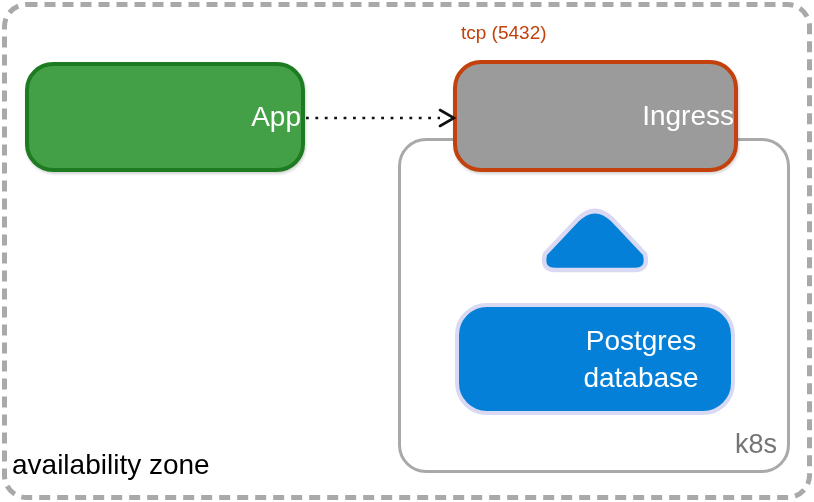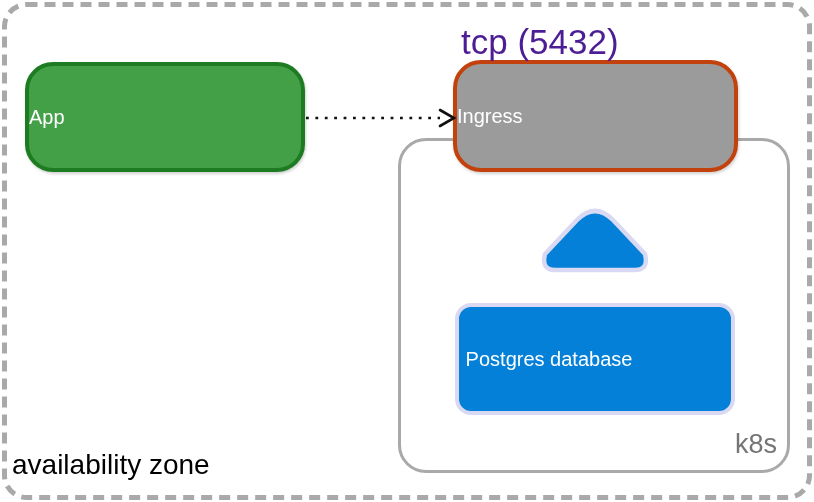--- a/index.html
+++ b/index.html
@@ -48,23 +48,23 @@
     right: 10px;
     bottom: 10px;
     font-size: 27px;
     color: #757575;
   }
 
   .node {
     position: absolute;
     display: flex;
     align-items: center;
-    justify-content: flex-start;
+    justify-content: flex-end;
     color: #ffffff;
-    font-size: 20px;
+    font-size: 28px;
     z-index: 2;
   }
 
   .app-box {
     left: 25px;
     top: 62px;
     width: 280px;
     height: 110px;
     background: #43a047;
     border: 4px solid #1d7c22;
@@ -80,22 +80,22 @@
     background: #9b9b9b;
     border: 4px solid #c2410c;
     border-radius: 28px;
     box-shadow: 1px 2px 3px rgba(0,0,0,0.18);
   }
 
   .tcp-label {
     position: absolute;
     left: 461px;
     top: 22px;
-    font-size: 35px;
-    color: #4c1d95;
+    font-size: 19px;
+    color: #c2410c;
     z-index: 3;
     white-space: nowrap;
   }
 
   .arrow-svg {
     position: absolute;
     left: 303px;
     top: 104px;
     z-index: 3;
   }
@@ -119,21 +119,21 @@
     z-index: 3;
   }
 
   .postgres-box {
     left: 455px;
     top: 303px;
     width: 280px;
     height: 112px;
     background: #0580d8;
     border: 4px solid #d9d9f3;
-    border-radius: 16px;
+    border-radius: 32px;
   }
 
   .postgres-box .wrap-label {
     display: inline-block;
     width: 180px;
     text-align: center;
     line-height: 37px;
   }
 </style>
 </head>

